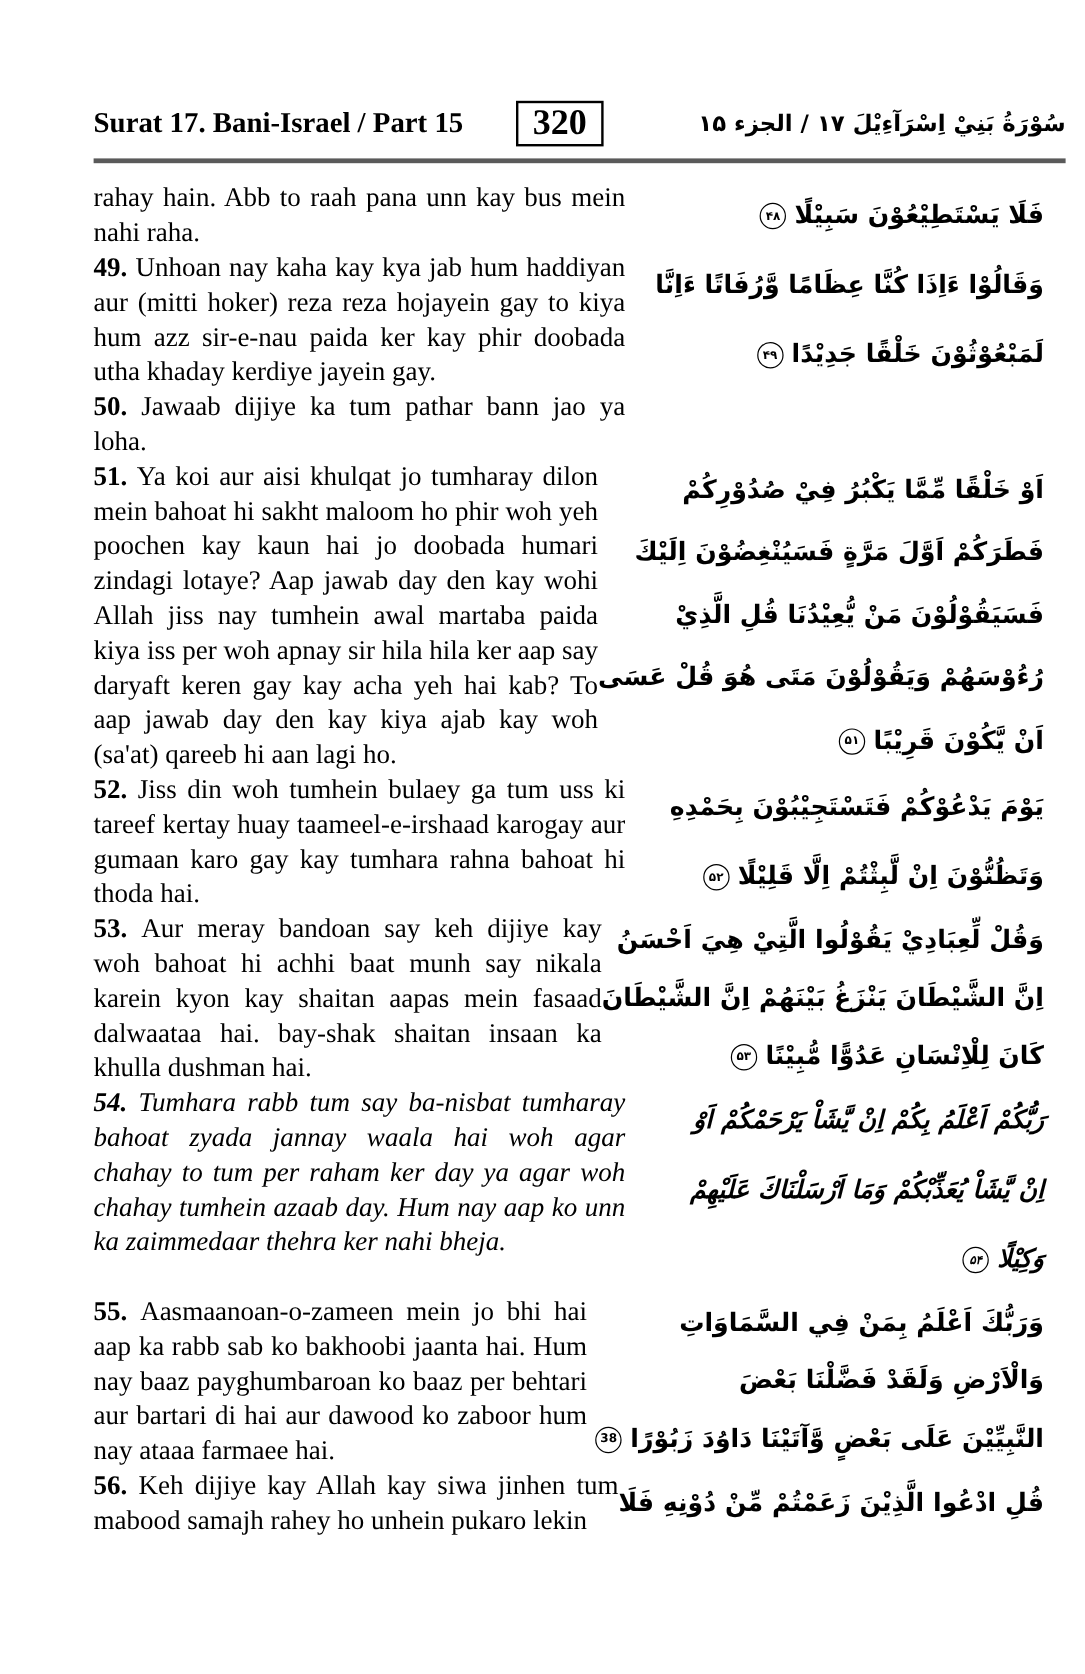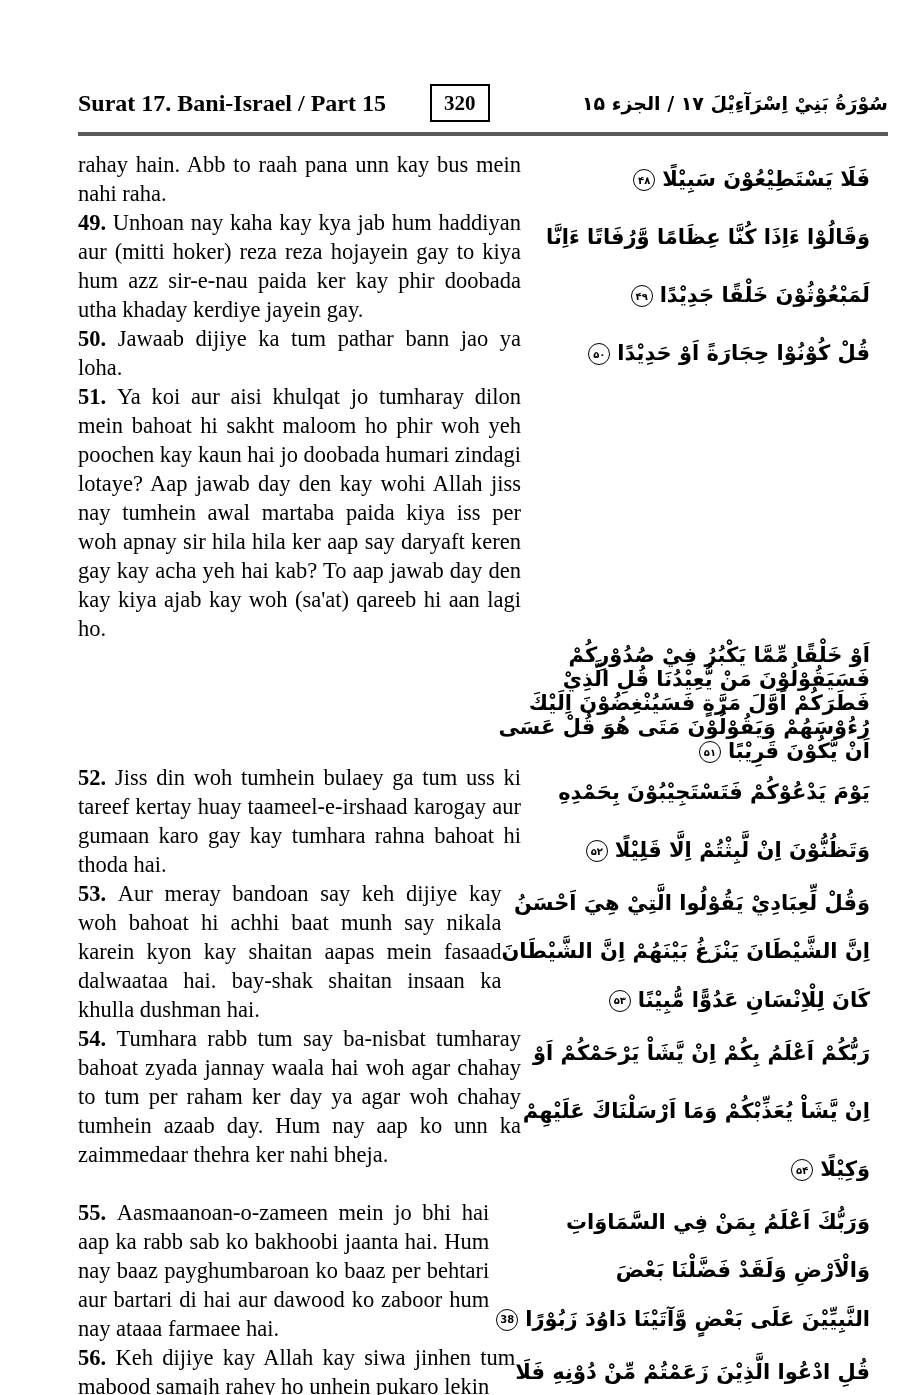--- a/index.html
+++ b/index.html
@@ -23,21 +23,21 @@
   .hdr-left{
     font-weight:bold;
     font-size:24px;
     white-space:nowrap;
     width:352px;
   }
   .pagenum-box{
     border:2.5px solid #000;
     padding:0 12px;
     font-weight:bold;
-    font-size:21px;
+    font-size:30px;
     line-height:34px;
     background:#fff;
   }
   .hdr-right{
     flex:1;
     text-align:right;
     direction:rtl;
     font-family:"DejaVu Sans", sans-serif;
     font-weight:bold;
     font-size:19px;
@@ -112,50 +112,47 @@
       </div>
       <div class="verse-row" style="min-height: 116px;">
         <p class="urdu-text"><b>49. </b>Unhoan nay kaha kay kya jab hum haddiyan aur (mitti hoker) reza reza hojayein gay to kiya hum azz sir-e-nau paida ker kay phir doobada utha khaday kerdiye jayein gay.</p>
         <div class="arabic-text" dir="rtl">
           <div class="arabic-line">وَقَالُوْا ءَاِذَا كُنَّا عِظَامًا وَّرُفَاتًا ءَاِنَّا</div>
           <div class="arabic-line">لَمَبْعُوْثُوْنَ خَلْقًا جَدِيْدًا<span class="ayah-marker">۴۹</span></div>
         </div>
       </div>
       <div class="verse-row" style="min-height: 58px;">
         <p class="urdu-text"><b>50. </b>Jawaab dijiye ka tum pathar bann jao ya loha.</p>
-        <div class="arabic-text" dir="rtl">
-          <div class="arabic-line">قُلْ كُوْنُوْا حِجَارَةً اَوْ حَدِيْدًا<span class="ayah-marker">۵۰</span></div>
-        </div>
       </div>
-      <div class="verse-row" style="min-height: 261px; flex-direction: column;">
+      <div class="verse-row" style="min-height: 261px;">
         <p class="urdu-text"><b>51. </b>Ya koi aur aisi khulqat jo tumharay dilon mein bahoat hi sakht maloom ho phir woh yeh poochen kay kaun hai jo doobada humari zindagi lotaye? Aap jawab day den kay wohi Allah jiss nay tumhein awal martaba paida kiya iss per woh apnay sir hila hila ker aap say daryaft keren gay kay acha yeh hai kab? To aap jawab day den kay kiya ajab kay woh (sa'at) qareeb hi aan lagi ho.</p>
         <div class="arabic-text" dir="rtl">
           <div class="arabic-line">اَوْ خَلْقًا مِّمَّا يَكْبُرُ فِيْ صُدُوْرِكُمْ</div>
+          <div class="arabic-line">فَطَرَكُمْ اَوَّلَ مَرَّةٍ فَسَيُنْغِضُوْنَ اِلَيْكَ</div>
           <div class="arabic-line">فَسَيَقُوْلُوْنَ مَنْ يُّعِيْدُنَا قُلِ الَّذِيْ</div>
-          <div class="arabic-line">فَطَرَكُمْ اَوَّلَ مَرَّةٍ فَسَيُنْغِضُوْنَ اِلَيْكَ</div>
           <div class="arabic-line">رُءُوْسَهُمْ وَيَقُوْلُوْنَ مَتَى هُوَ قُلْ عَسَى</div>
           <div class="arabic-line">اَنْ يَّكُوْنَ قَرِيْبًا<span class="ayah-marker">۵۱</span></div>
         </div>
       </div>
       <div class="verse-row" style="min-height: 116px;">
         <p class="urdu-text"><b>52. </b>Jiss din woh tumhein bulaey ga tum uss ki tareef kertay huay taameel-e-irshaad karogay aur gumaan karo gay kay tumhara rahna bahoat hi thoda hai.</p>
         <div class="arabic-text" dir="rtl">
           <div class="arabic-line">يَوْمَ يَدْعُوْكُمْ فَتَسْتَجِيْبُوْنَ بِحَمْدِهِ</div>
           <div class="arabic-line">وَتَظُنُّوْنَ اِنْ لَّبِثْتُمْ اِلَّا قَلِيْلًا<span class="ayah-marker">۵۲</span></div>
         </div>
       </div>
       <div class="verse-row" style="min-height: 145px;">
         <p class="urdu-text"><b>53. </b>Aur meray bandoan say keh dijiye kay woh bahoat hi achhi baat munh say nikala karein kyon kay shaitan aapas mein fasaad dalwaataa hai. bay-shak shaitan insaan ka khulla dushman hai.</p>
         <div class="arabic-text" dir="rtl">
           <div class="arabic-line">وَقُلْ لِّعِبَادِيْ يَقُوْلُوا الَّتِيْ هِيَ اَحْسَنُ</div>
           <div class="arabic-line">اِنَّ الشَّيْطَانَ يَنْزَغُ بَيْنَهُمْ اِنَّ الشَّيْطَانَ</div>
           <div class="arabic-line">كَانَ لِلْاِنْسَانِ عَدُوًّا مُّبِيْنًا<span class="ayah-marker">۵۳</span></div>
         </div>
       </div>
-      <div class="verse-row" style="min-height: 174px;">
+      <div class="verse-row" style="min-height: 174px; font-style: italic;">
         <p class="urdu-text"><b>54. </b>Tumhara rabb tum say ba-nisbat tumharay bahoat zyada jannay waala hai woh agar chahay to tum per raham ker day ya agar woh chahay tumhein azaab day. Hum nay aap ko unn ka zaimmedaar thehra ker nahi bheja.</p>
         <div class="arabic-text" dir="rtl">
           <div class="arabic-line">رَبُّكُمْ اَعْلَمُ بِكُمْ اِنْ يَّشَاْ يَرْحَمْكُمْ اَوْ</div>
           <div class="arabic-line">اِنْ يَّشَاْ يُعَذِّبْكُمْ وَمَا اَرْسَلْنَاكَ عَلَيْهِمْ</div>
           <div class="arabic-line">وَكِيْلًا<span class="ayah-marker">۵۴</span></div>
         </div>
       </div>
       <div class="verse-row" style="min-height: 145px;">
         <p class="urdu-text"><b>55. </b>Aasmaanoan-o-zameen mein jo bhi hai aap ka rabb sab ko bakhoobi jaanta hai. Hum nay baaz payghumbaroan ko baaz per behtari aur bartari di hai aur dawood ko zaboor hum nay ataaa farmaee hai.</p>
         <div class="arabic-text" dir="rtl">

